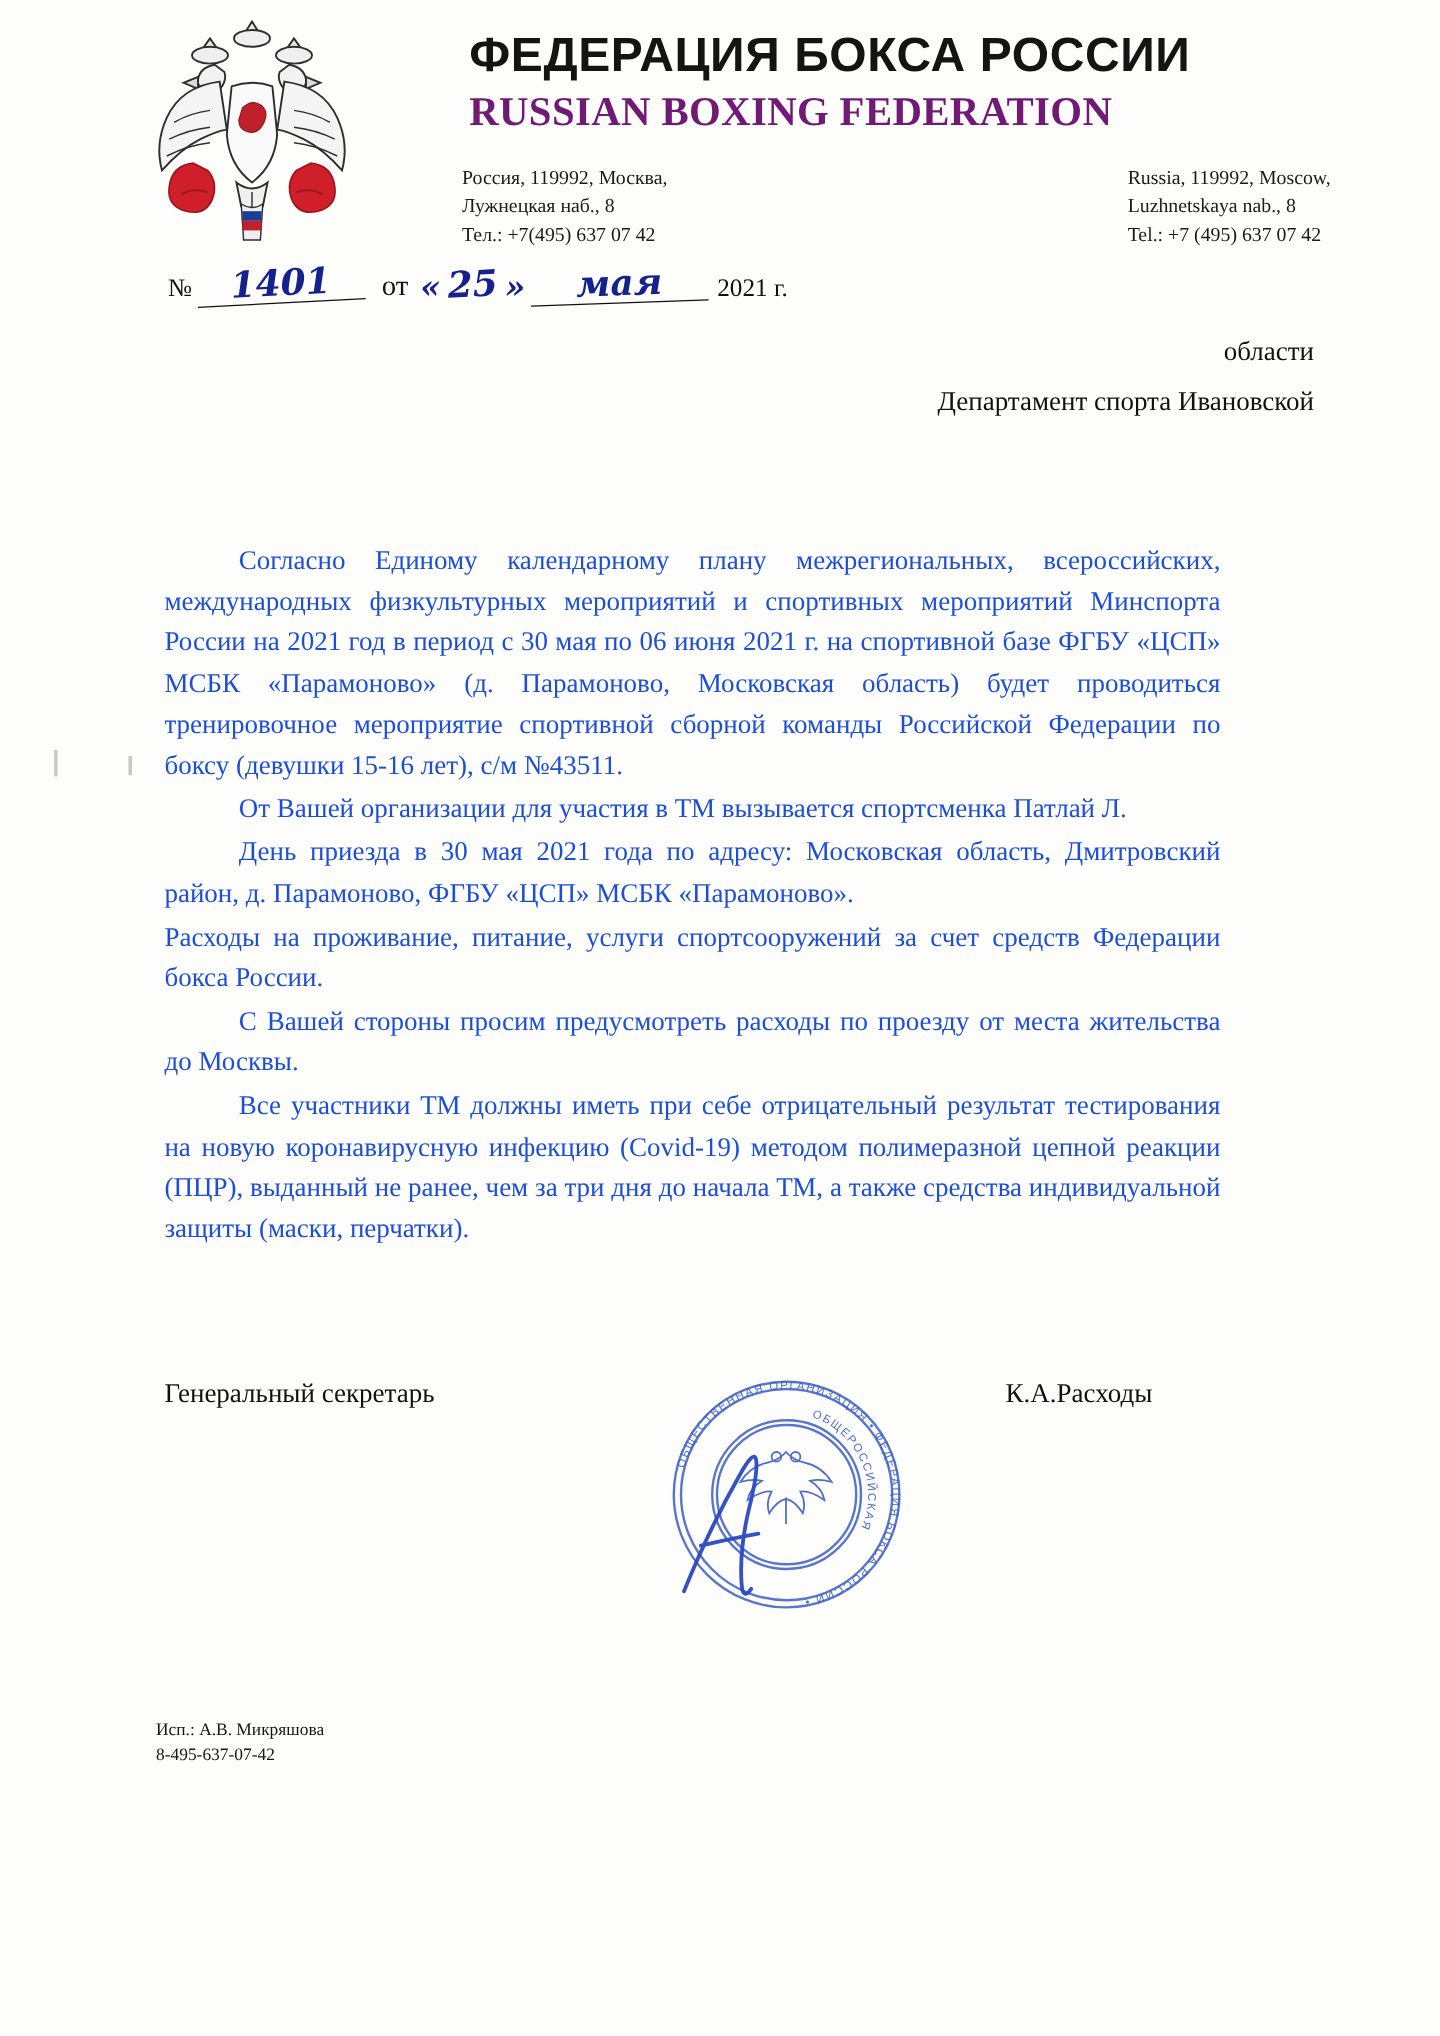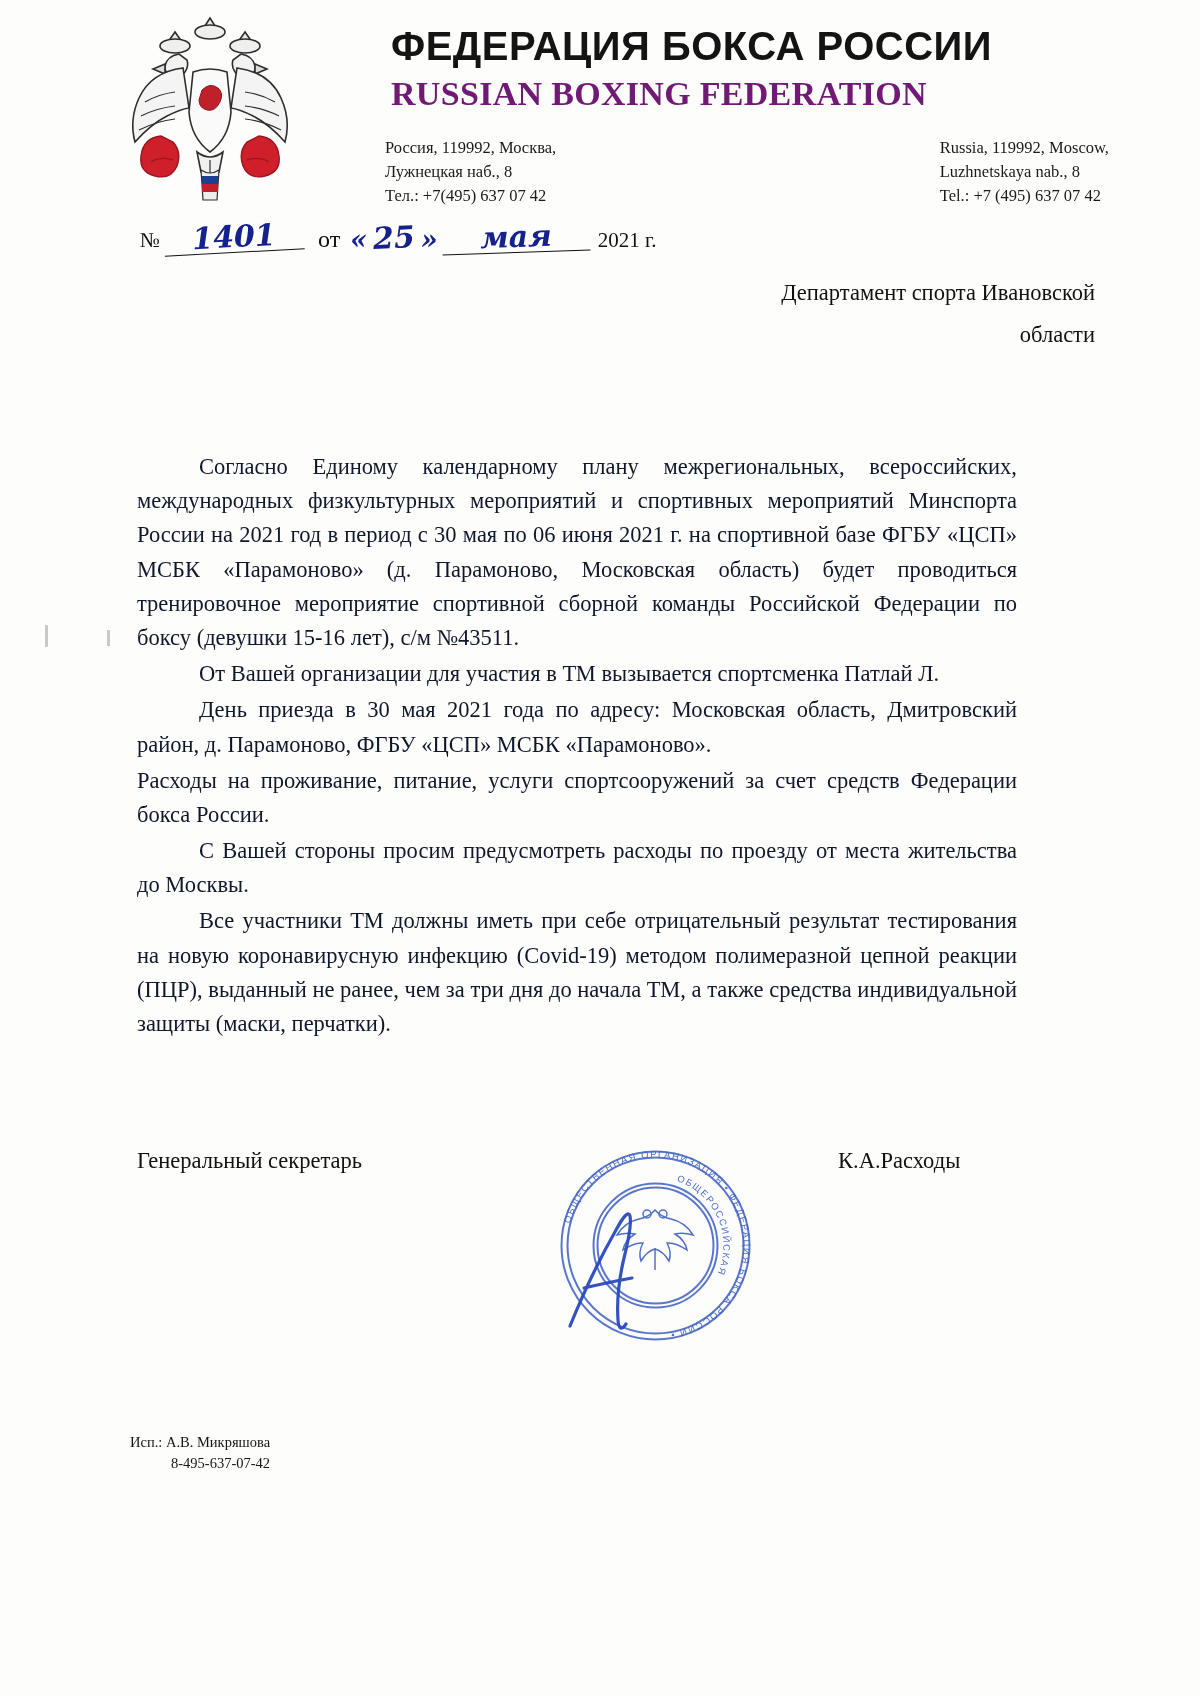--- a/index.html
+++ b/index.html
@@ -142,21 +142,21 @@
 
   
   .body-text {
     position: absolute;
     left: 137px;
     top: 450px;
     width: 880px;
     font-size: 22.5px;
     line-height: 1.52;
     text-align: justify;
-    color: #0f172a;
+    color: #1d4ed8;
   }
   .body-text p {
     margin: 0 0 0 0;
     text-indent: 62px;
     text-align: justify;
     text-justify: inter-word;
   }
   .body-text p.noindent { text-indent: 0; }
   .body-text p + p { margin-top: 2px; }
 
@@ -186,21 +186,21 @@
   
   .footer {
     position: absolute;
     left: 130px;
     top: 1432px;
     font-family: "Liberation Serif", serif;
     font-size: 14.5px;
     line-height: 1.45;
     color: #151515;
   }
-  .footer div { white-space: nowrap; text-align: right; }
+  .footer div { white-space: nowrap; }
 
   
   .scanmark {
     position: absolute;
     background: #c9c9c9;
   }
 </style>
 </head>
 <body>
 
@@ -280,22 +280,22 @@
     <span class="num-hand">1401</span>
     <span class="ot-label">от</span>
     <span class="quote-hand">«</span>
     <span class="num-hand" style="min-width:34px; padding:0 2px; border-bottom:none;">25</span>
     <span class="quote-hand">»</span>
     <span class="month-hand">мая</span>
     <span class="year-label">2021 г.</span>
   </div>
 
   <div class="addressee">
+    <div>области</div>
     <div>Департамент спорта Ивановской</div>
-    <div>области</div>
   </div>
 
   <div class="body-text">
     <p>Согласно Единому календарному плану межрегиональных, всероссийских, международных физкультурных мероприятий и спортивных мероприятий Минспорта России на 2021 год в период с 30 мая по 06 июня 2021 г. на спортивной базе ФГБУ «ЦСП» МСБК «Парамоново» (д. Парамоново, Московская область) будет проводиться тренировочное мероприятие спортивной сборной команды Российской Федерации по боксу (девушки 15-16 лет), с/м №43511.</p>
     <p>От Вашей организации для участия в ТМ вызывается спортсменка Патлай Л.</p>
     <p>День приезда в 30 мая 2021 года по адресу: Московская область, Дмитровский район, д. Парамоново, ФГБУ «ЦСП» МСБК «Парамоново».</p>
     <p class="noindent">Расходы на проживание, питание, услуги спортсооружений за счет средств Федерации бокса России.</p>
     <p>С Вашей стороны просим предусмотреть расходы по проезду от места жительства до Москвы.</p>
     <p>Все участники ТМ должны иметь при себе отрицательный результат тестирования на новую коронавирусную инфекцию (Covid-19) методом полимеразной цепной реакции (ПЦР), выданный не ранее, чем за три дня до начала ТМ, а также средства индивидуальной защиты (маски, перчатки).</p>
   </div>

